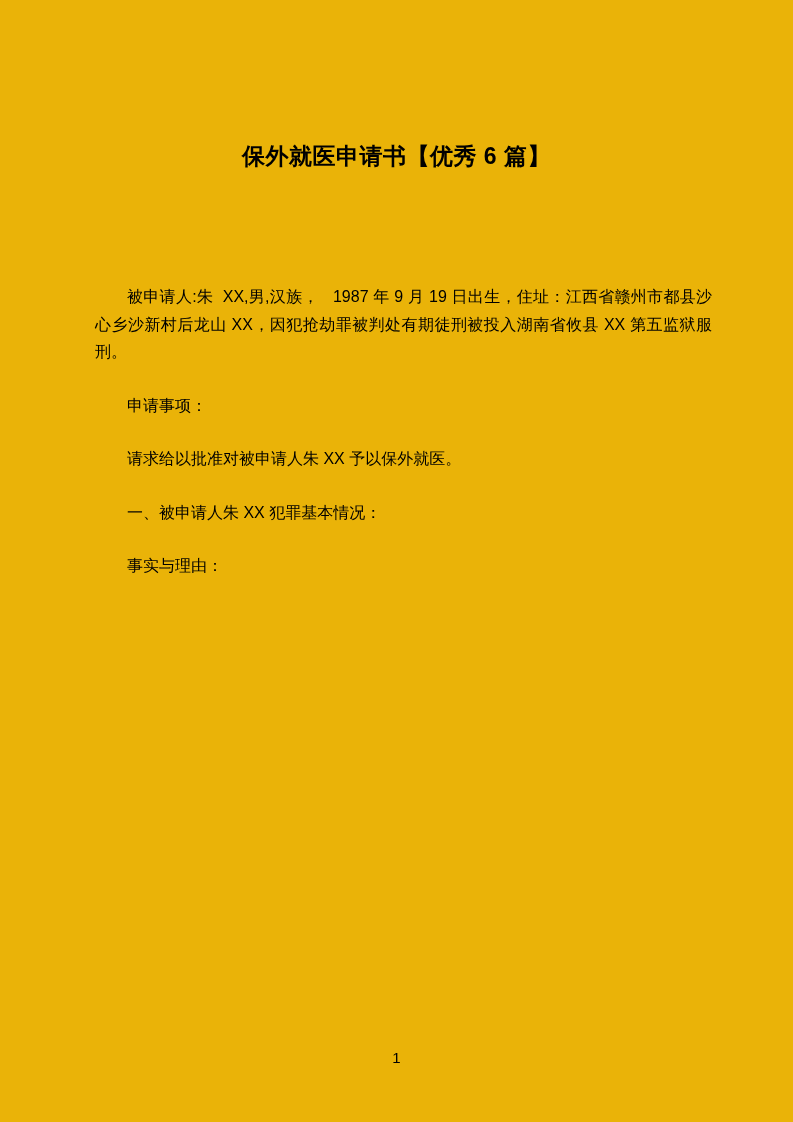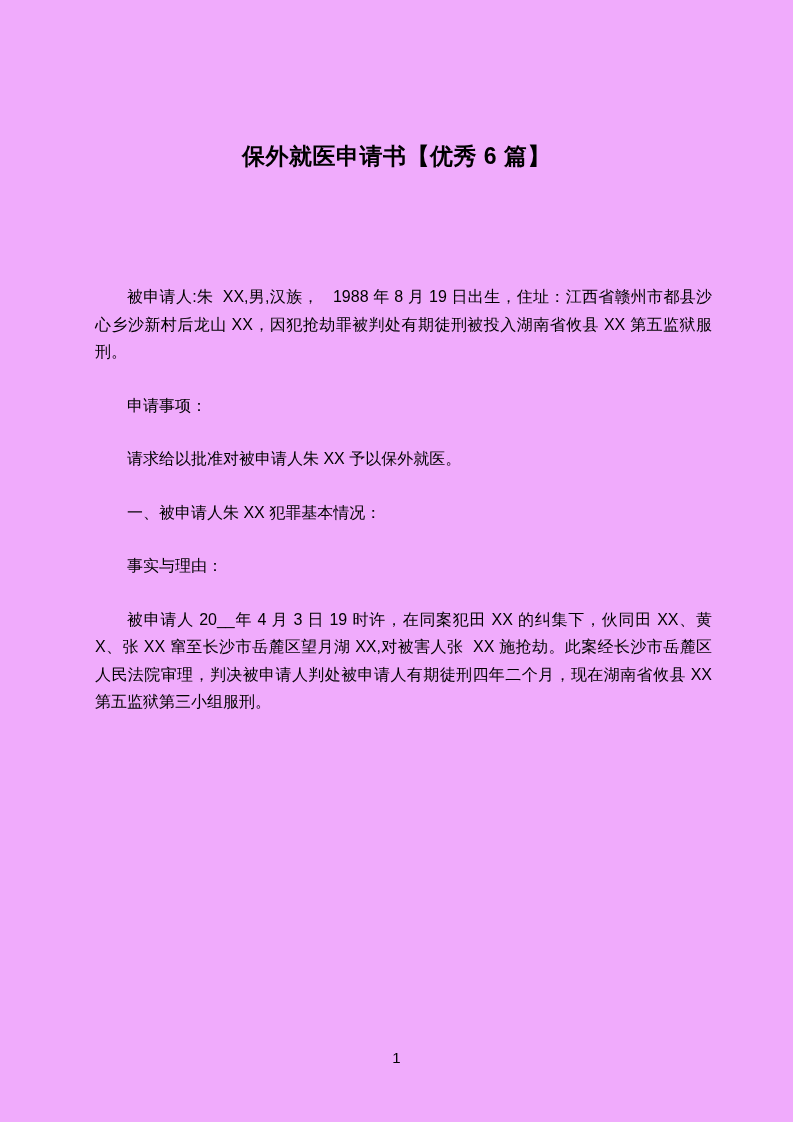--- a/index.html
+++ b/index.html
@@ -4,21 +4,21 @@
 <style>
   * { margin: 0; padding: 0; box-sizing: border-box; }
   html, body {
     background: #ffffff;
     font-family: "Liberation Sans", "DejaVu Sans", sans-serif;
   }
   .page {
     position: relative;
     width: 793px;
     height: 1122px;
-    background: #f0abfc;
+    background: #eab308;
     color: #000000;
     overflow: hidden;
   }
   .doc-title {
     position: absolute;
     top: 141px;
     left: 0;
     width: 793px;
     text-align: center;
     font-size: 23px;
@@ -56,23 +56,22 @@
   }
 </style>
 </head>
 <body>
 
 <div class="page">
 
   <h1 class="doc-title">保外就医申请书【优秀 6 篇】</h1>
 
   <div class="doc-content">
-    <p>被申请人:朱  XX,男,汉族，   1988 年 8 月 19 日出生，住址：江西省赣州市都县沙心乡沙新村后龙山 XX，因犯抢劫罪被判处有期徒刑被投入湖南省攸县 XX 第五监狱服刑。</p>
+    <p>被申请人:朱  XX,男,汉族，   1987 年 9 月 19 日出生，住址：江西省赣州市都县沙心乡沙新村后龙山 XX，因犯抢劫罪被判处有期徒刑被投入湖南省攸县 XX 第五监狱服刑。</p>
     <p>申请事项：</p>
     <p>请求给以批准对被申请人朱 XX 予以保外就医。</p>
     <p>一、被申请人朱 XX 犯罪基本情况：</p>
     <p>事实与理由：</p>
-    <p>被申请人 20__年 4 月 3 日 19 时许，在同案犯田 XX 的纠集下，伙同田 XX、黄 X、张 XX 窜至长沙市岳麓区望月湖 XX,对被害人张  XX 施抢劫。此案经长沙市岳麓区人民法院审理，判决被申请人判处被申请人有期徒刑四年二个月，现在湖南省攸县 XX 第五监狱第三小组服刑。</p>
   </div>
 
   <div class="page-number">1</div>
 
 </div>
 
 </body></html>

